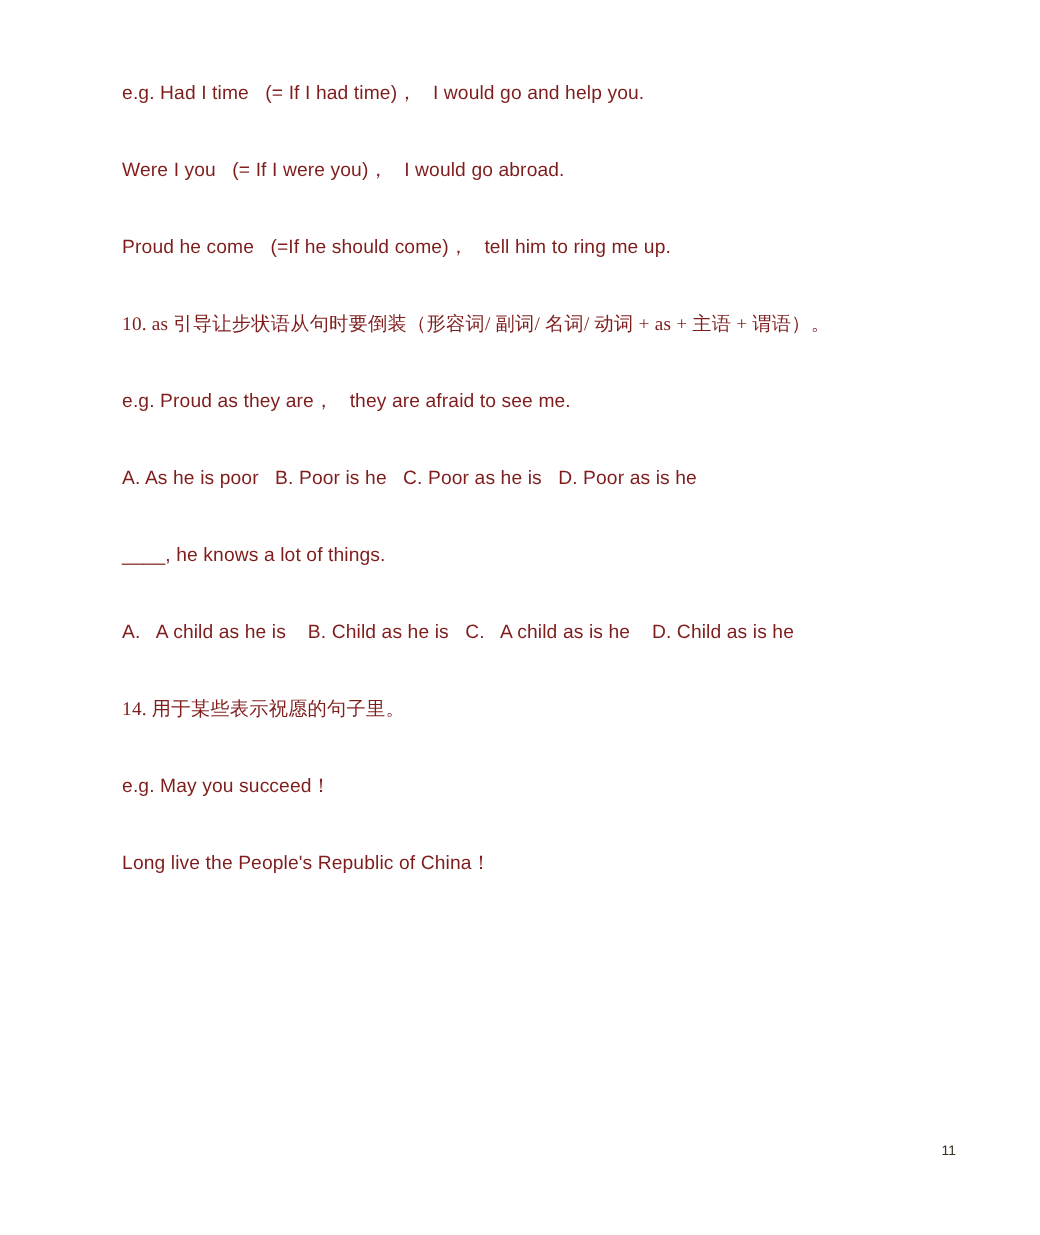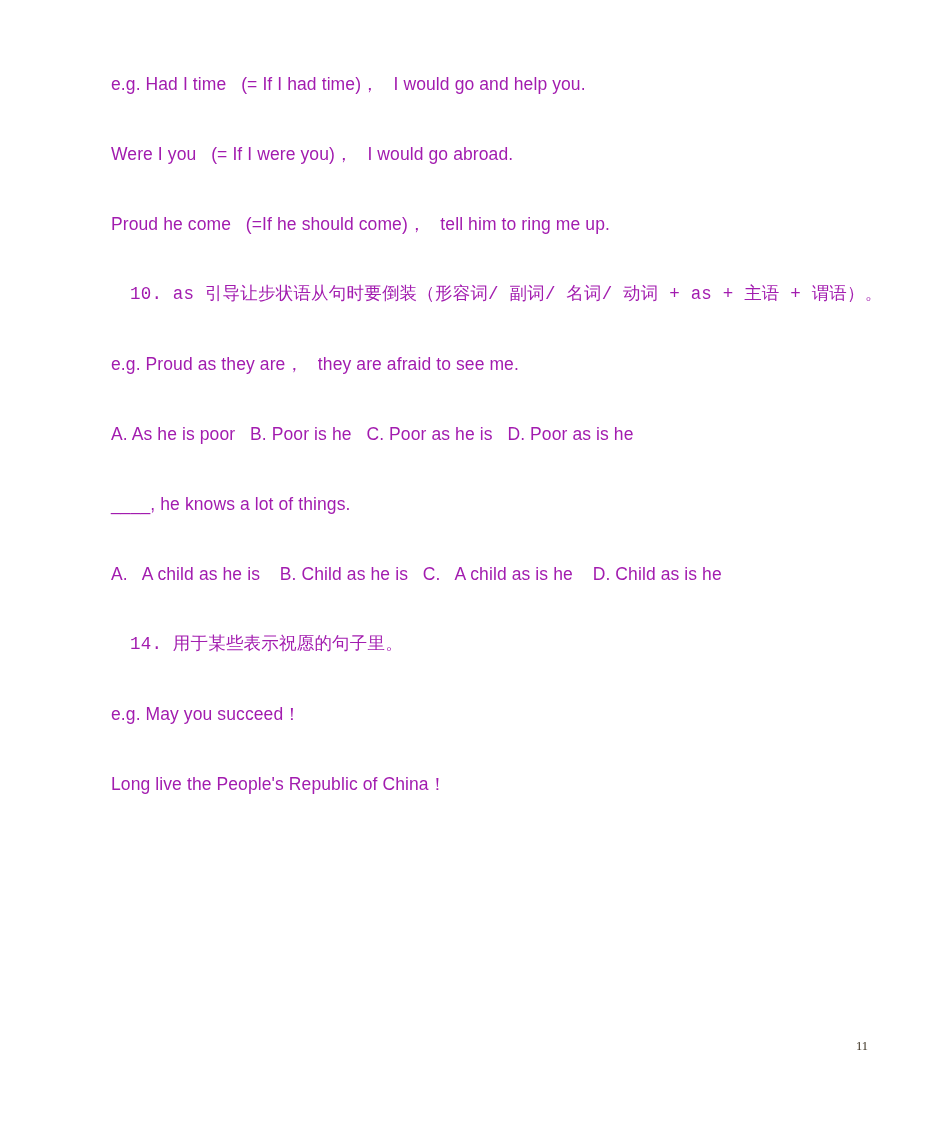--- a/index.html
+++ b/index.html
@@ -31,42 +31,41 @@
     left: 111px;
     top: 76px;
     width: 790px;
   }
 
   .line {
     font-size: 17.5px;
     line-height: 1;
     height: 70px;
     white-space: pre;
-    color: #a21caf;
+    color: #7f1d1d;
     letter-spacing: 0.1px;
   }
 
   .line.cjk {
-    font-family: Liberation Mono, monospace;
+    font-family: Liberation Serif, serif;
     letter-spacing: 0.2px;
-    margin-left: 19px;
   }
 
   .blank-line {
     text-decoration: none;
   }
 
   #page-number {
     position: absolute;
     left: 856px;
     top: 1040px;
     font-size: 12.5px;
     line-height: 1;
     color: #3a3020;
-    font-family: Liberation Serif, serif;
+    font-family: Liberation Sans, sans-serif;
   }
 </style>
 </head>
 <body>
 
 <div id="page">
   <div id="content">
 
     <div class="line">e.g. Had I time   (= If I had time)，   I would go and help you.</div>
 

